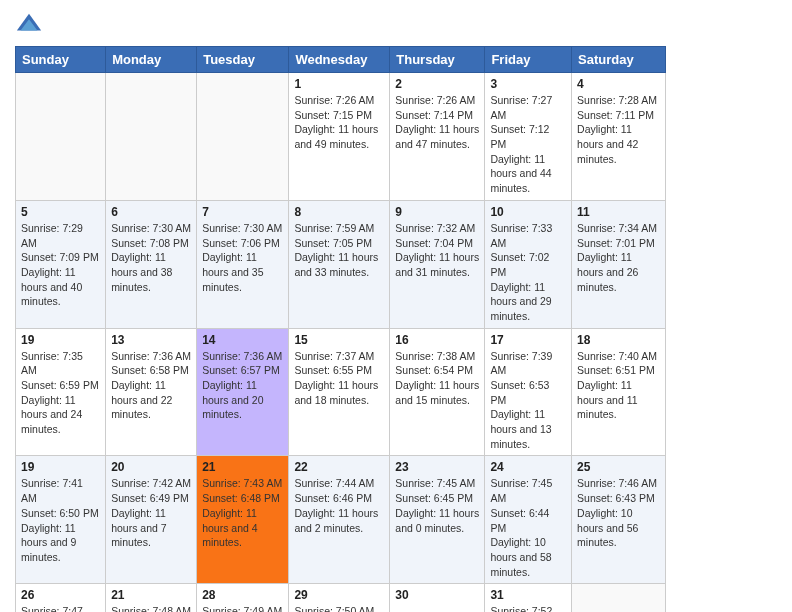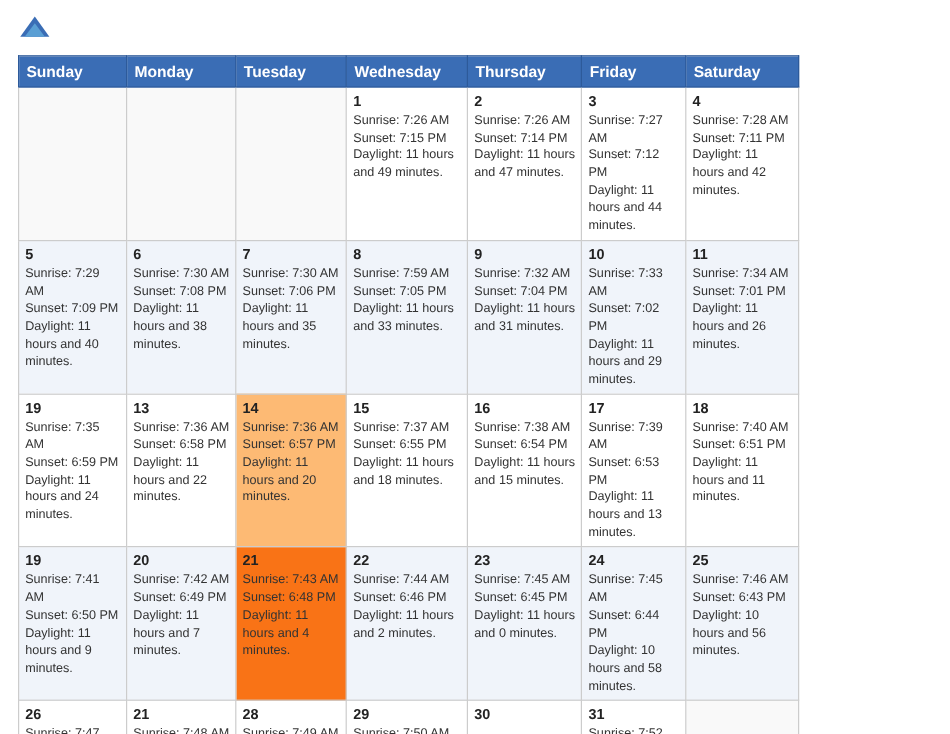--- a/index.html
+++ b/index.html
@@ -216,21 +216,21 @@
             <div class="day-info" style="white-space: pre-line;">Sunrise: 7:35 AM
 Sunset: 6:59 PM
 Daylight: 11 hours and 24 minutes.</div>
           </td>
           <td style="background: rgb(255, 255, 255);">
             <span class="day-number">13</span>
             <div class="day-info" style="white-space: pre-line;">Sunrise: 7:36 AM
 Sunset: 6:58 PM
 Daylight: 11 hours and 22 minutes.</div>
           </td>
-          <td style="background: #fdba74;">
+          <td style="background: #c4b5fd;">
             <span class="day-number">14</span>
             <div class="day-info" style="white-space: pre-line;">Sunrise: 7:36 AM
 Sunset: 6:57 PM
 Daylight: 11 hours and 20 minutes.</div>
           </td>
           <td style="background: rgb(255, 255, 255);">
             <span class="day-number">15</span>
             <div class="day-info" style="white-space: pre-line;">Sunrise: 7:37 AM
 Sunset: 6:55 PM
 Daylight: 11 hours and 18 minutes.</div>

